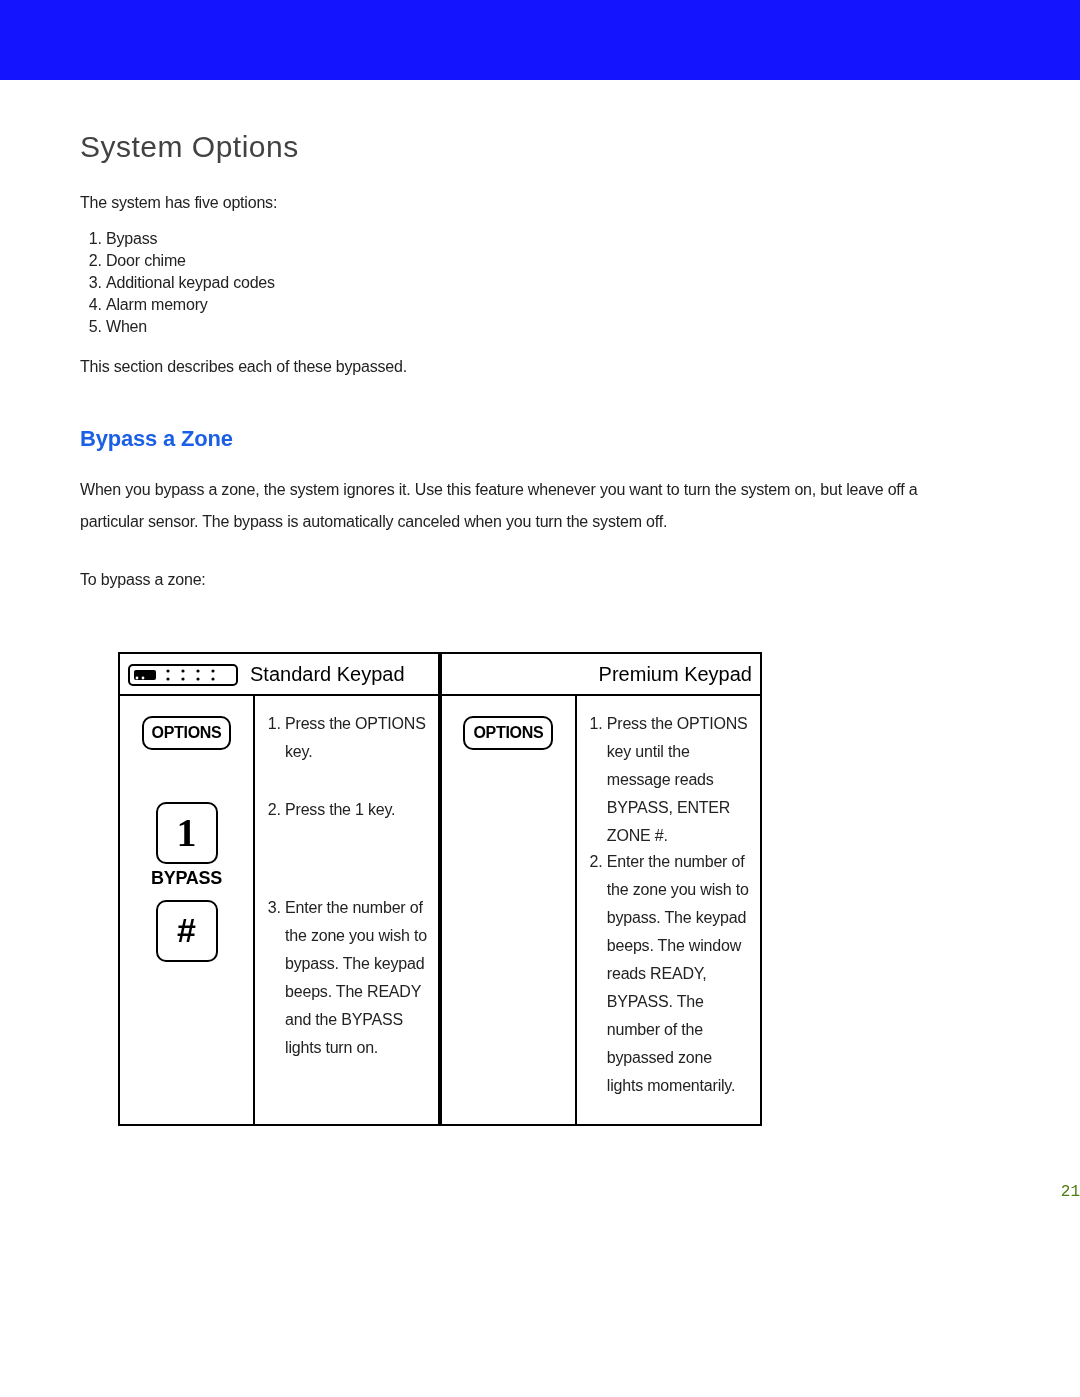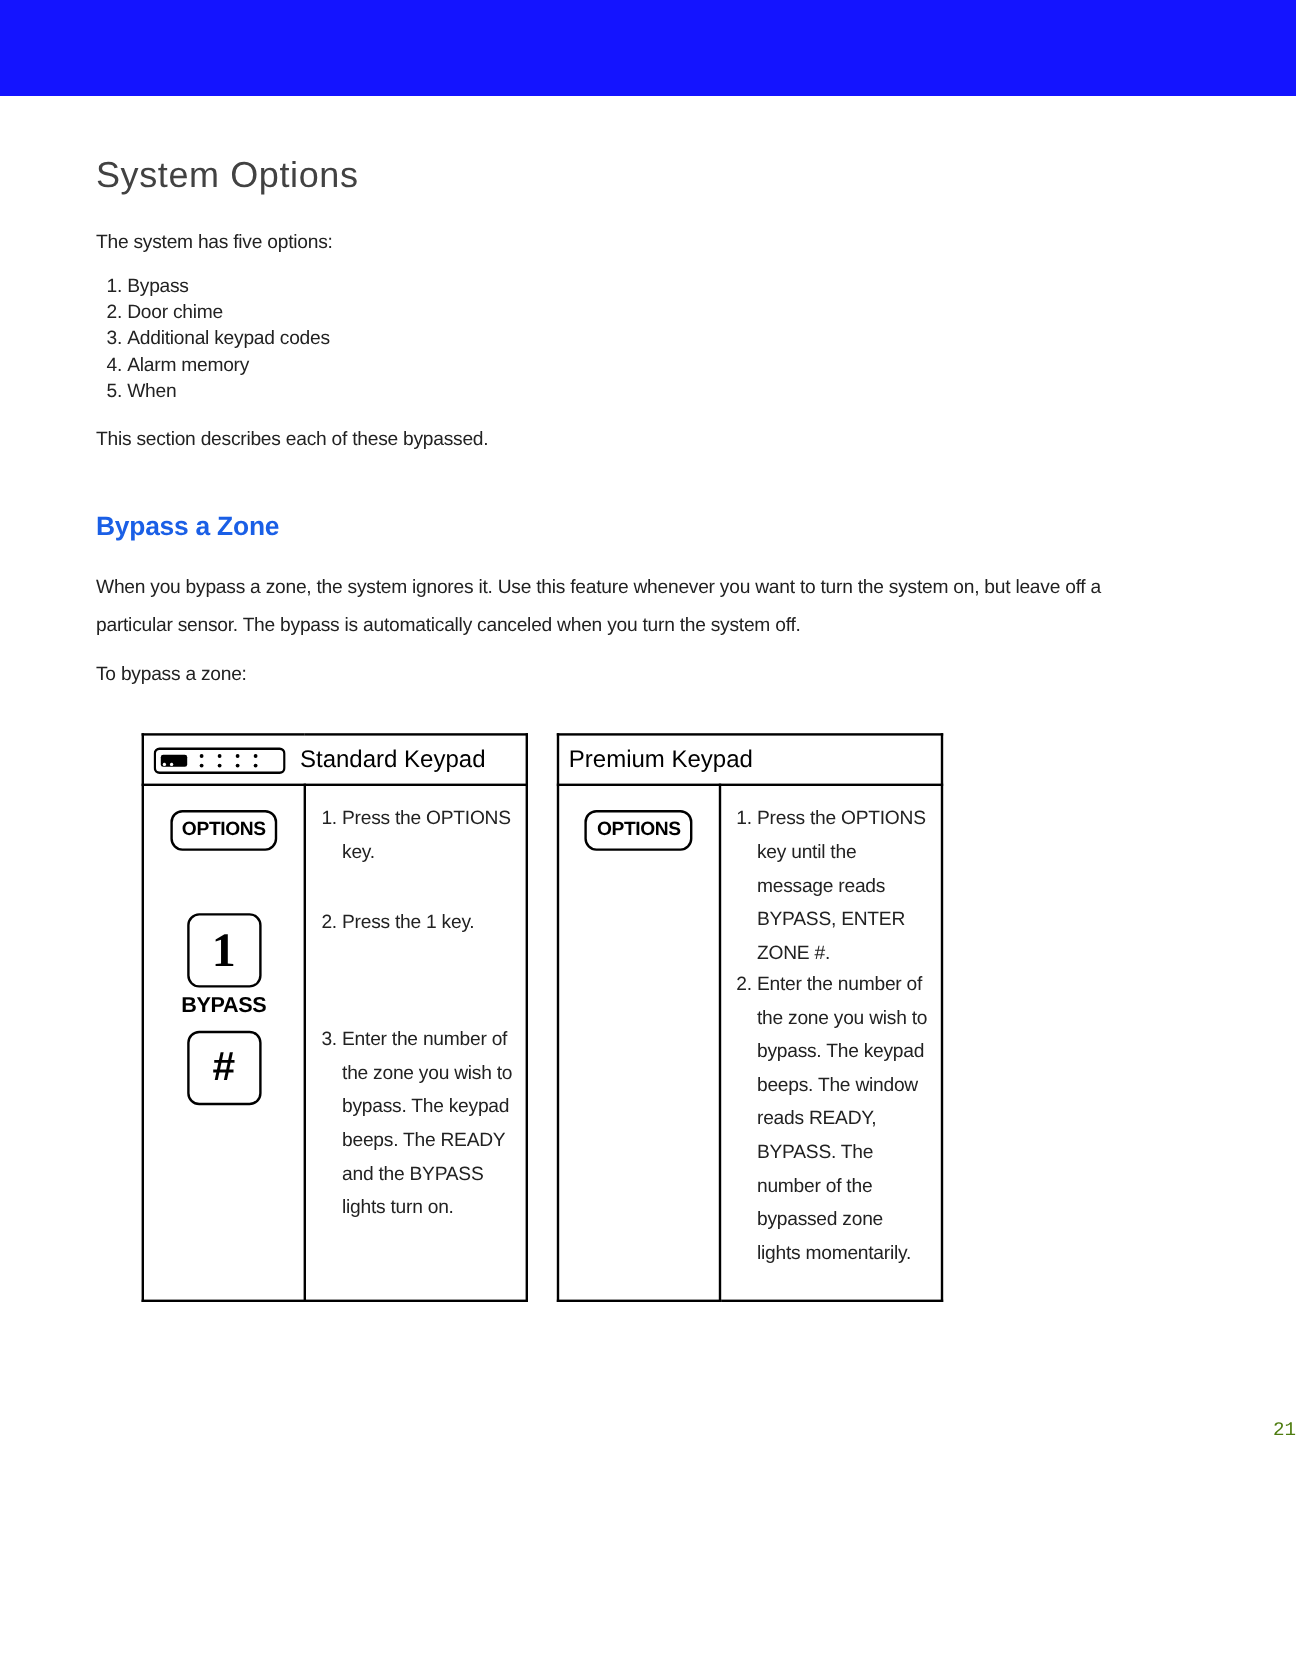--- a/index.html
+++ b/index.html
@@ -51,27 +51,26 @@
     font-size: 22px;
     font-weight: bold;
     color: #1a5fe6;
     margin-bottom: 22px;
     letter-spacing: -0.2px;
   }
   .para {
     font-size: 16px;
     color: #222;
     line-height: 2.0;
-    margin-bottom: 9px;
+    margin-bottom: 26px;
     letter-spacing: -0.2px;
   }
   .tables-row {
     display: flex;
-    gap: 24px;
-    margin-top: 32px;
+    margin-top: 56px;
     padding-left: 38px;
   }
   table.keypad {
     border-collapse: collapse;
     width: 322px;
   }
   table.keypad th, table.keypad td {
     border: 2px solid #000;
   }
   table.keypad th {
@@ -80,21 +79,21 @@
     padding: 6px 8px;
     height: 42px;
     vertical-align: middle;
   }
   .header-flex {
     display: flex;
     align-items: center;
     justify-content: flex-start;
     gap: 12px;
   }
-  .header-flex.center { justify-content: flex-start; }
+  .header-flex.center { justify-content: flex-end; }
   .keypad-svg-wrap {
     display: inline-flex;
     align-items: center;
   }
   table.keypad td {
     vertical-align: top;
     padding: 14px 10px 24px 10px;
   }
   .icon-col {
     width: 136px;

